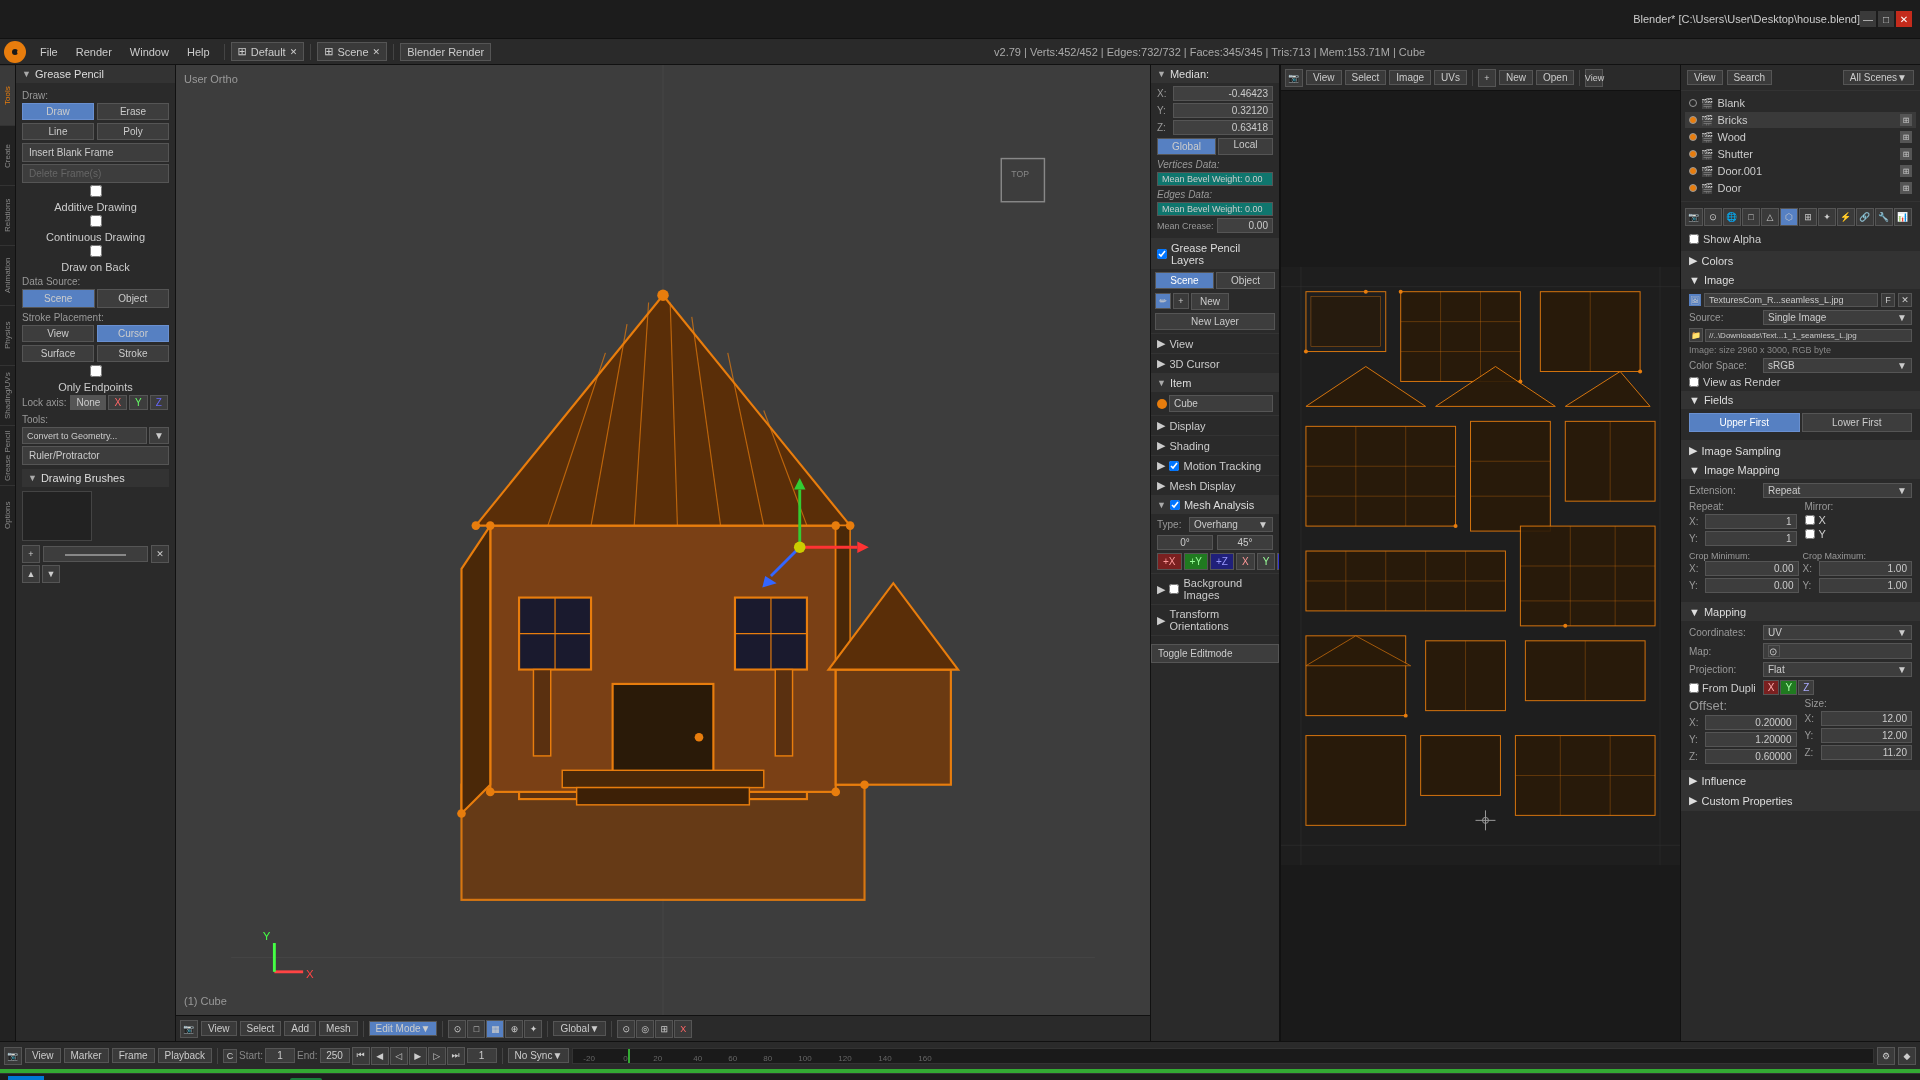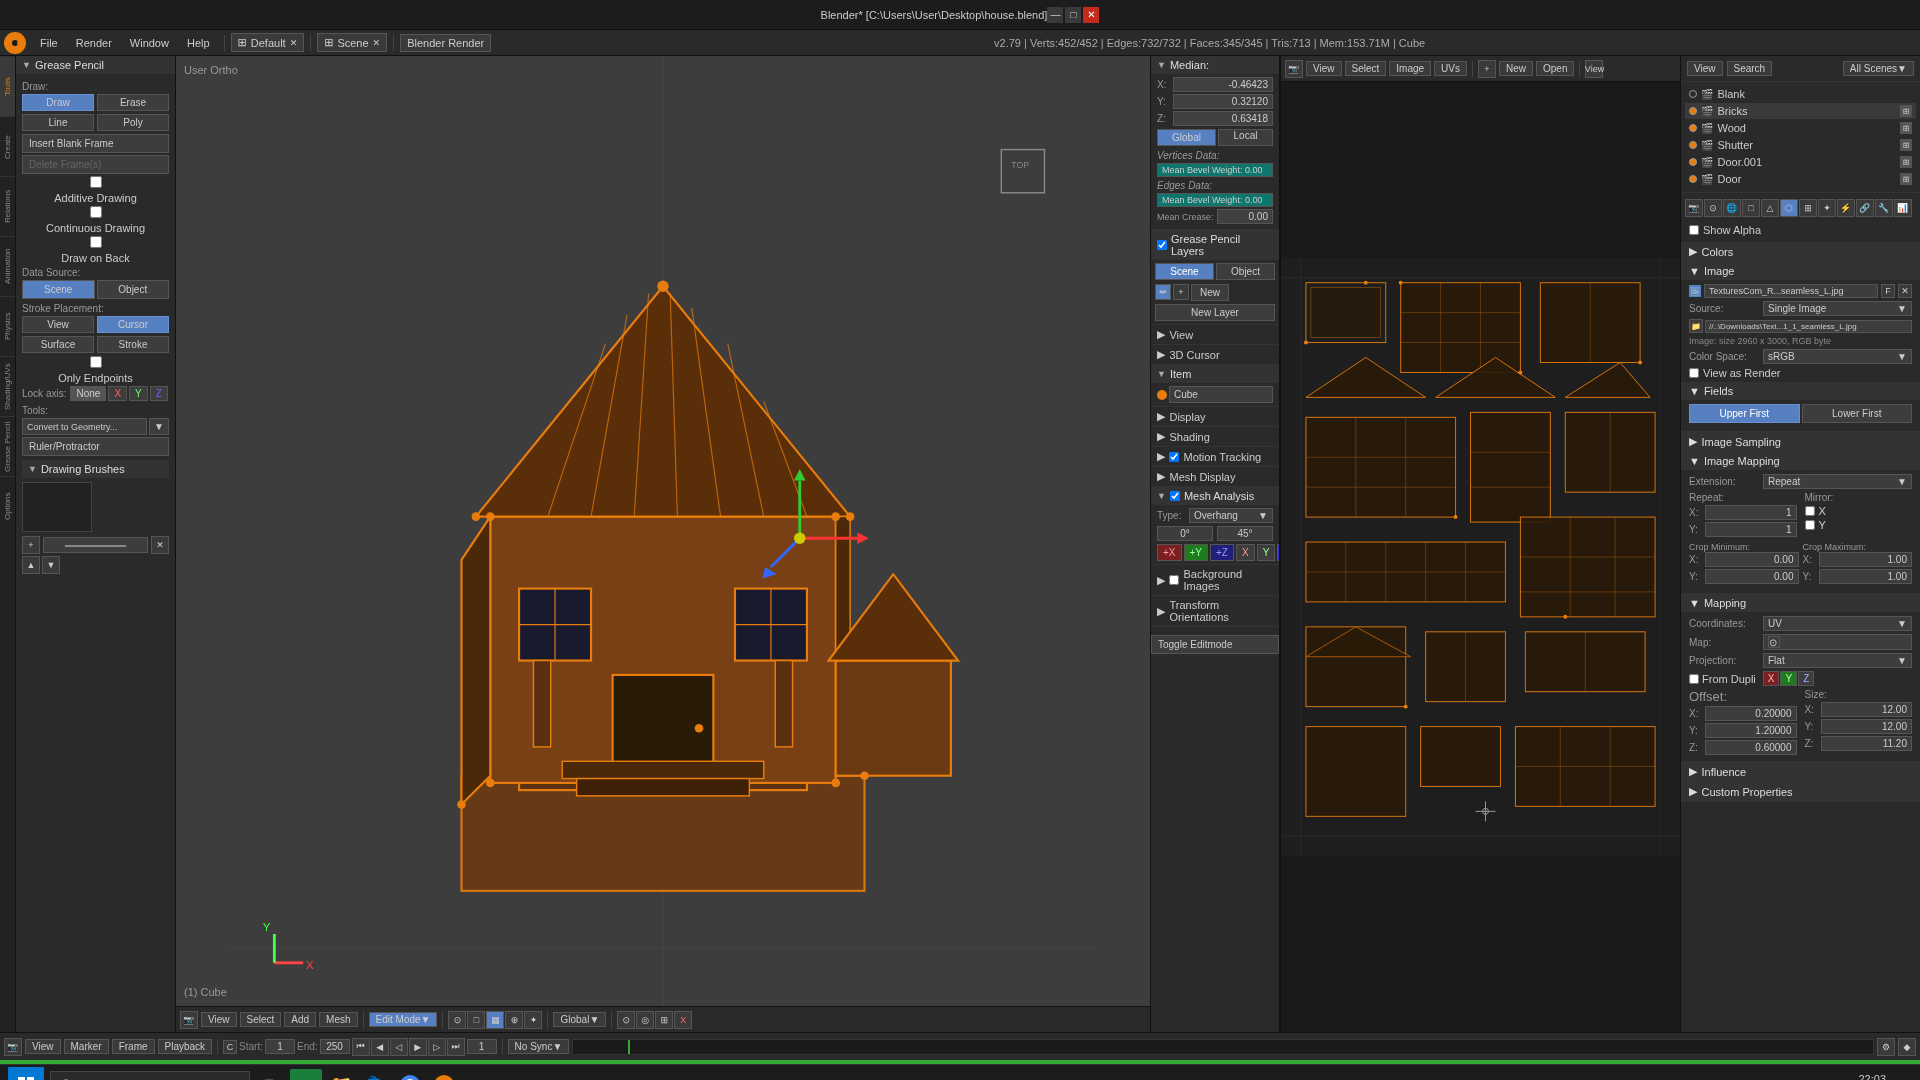--- a/index.html
+++ b/index.html
@@ -9,27 +9,27 @@
       font-size: 11px;
       color: #cccccc;
       width: 1920px;
       height: 1080px;
       overflow: hidden;
       user-select: none;
     }
 
     
     .titlebar {
-      height: 30px;
+      height: 39px;
       background: #1c1c1c;
       display: flex;
       align-items: center;
       padding: 0 8px;
       border-bottom: 1px solid #111;
-      justify-content: center;
+      justify-content: flex-end;
     }
     .titlebar-controls { display: flex; gap: 2px; }
     .titlebar-btn {
       width: 16px; height: 16px;
       background: #3a3a3a;
       border: none;
       color: #ccc;
       cursor: pointer;
       font-size: 10px;
       display: flex; align-items: center; justify-content: center;
@@ -1367,20 +1367,32 @@
       <div class="icon-btn">▷</div>
       <div class="icon-btn">⏭</div>
     </div>
     <div class="number-field" style="width:30px;">1</div>
   </div>
   <div class="toolbar-sep"></div>
   <div class="toolbar-btn">
     <span>No Sync</span> ▼
   </div>
   <div style="flex:1;height:16px;background:#1a1a1a;border:1px solid #333;position:relative;overflow:hidden;">
+    <div style="display:flex;align-items:flex-end;height:100%;padding:0 4px;gap:0;">
+      <span style="font-size:8px;color:#666;position:absolute;left:10px;">-20</span>
+      <span style="font-size:8px;color:#666;position:absolute;left:50px;">0</span>
+      <span style="font-size:8px;color:#666;position:absolute;left:80px;">20</span>
+      <span style="font-size:8px;color:#666;position:absolute;left:120px;">40</span>
+      <span style="font-size:8px;color:#666;position:absolute;left:155px;">60</span>
+      <span style="font-size:8px;color:#666;position:absolute;left:190px;">80</span>
+      <span style="font-size:8px;color:#666;position:absolute;left:225px;">100</span>
+      <span style="font-size:8px;color:#666;position:absolute;left:265px;">120</span>
+      <span style="font-size:8px;color:#666;position:absolute;left:305px;">140</span>
+      <span style="font-size:8px;color:#666;position:absolute;left:345px;">160</span>
+    </div>
 
     <div style="position:absolute;left:55px;top:0;width:2px;height:100%;background:#3a3;"></div>
   </div>
   <div class="icon-btn">⚙</div>
   <div class="icon-btn">◆</div>
 </div>
 
 <div class="green-bar"></div>
 
 <div class="taskbar">

